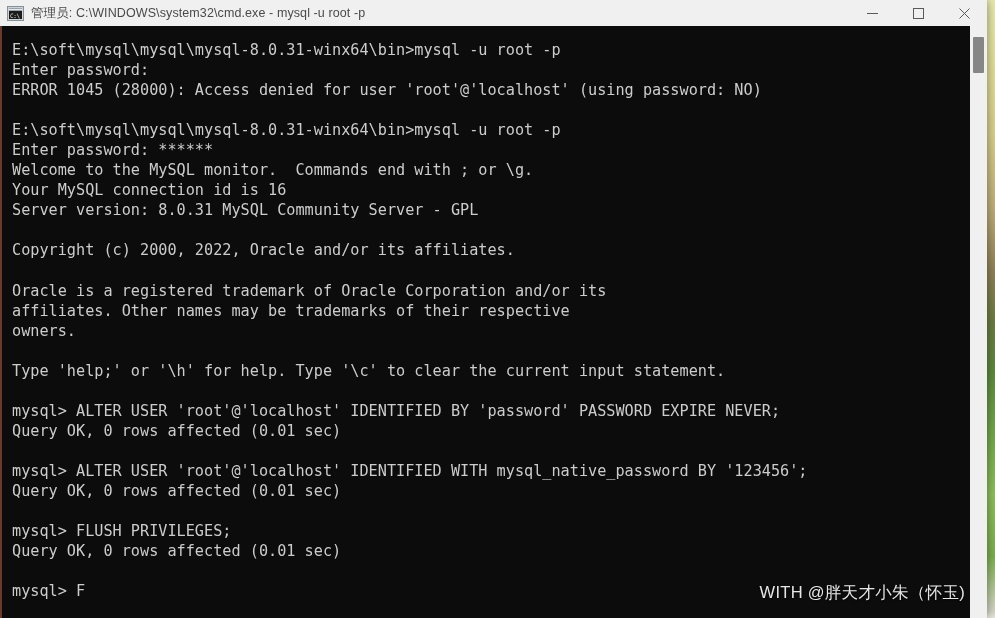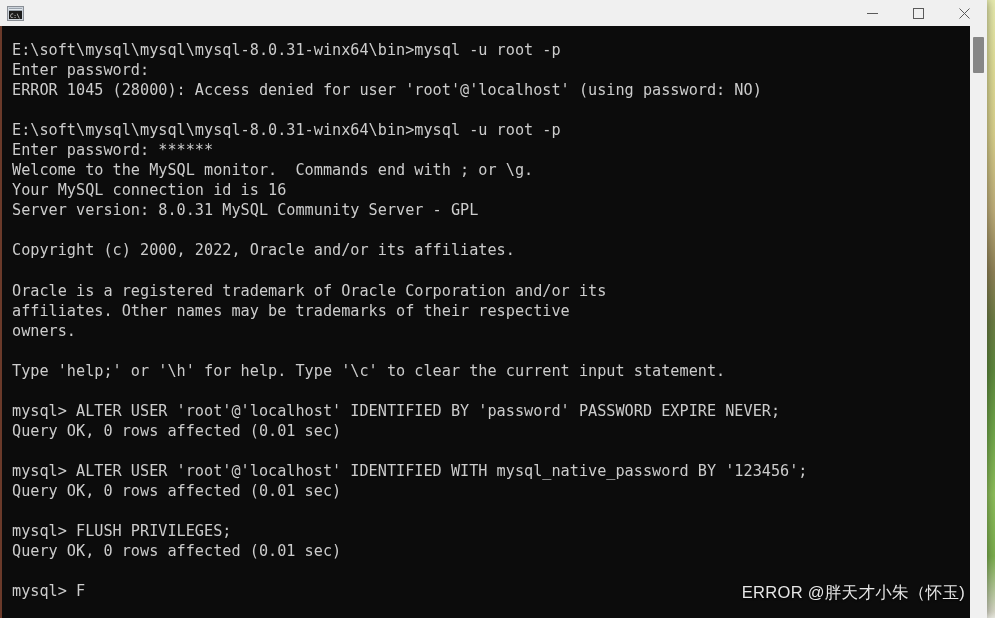--- a/index.html
+++ b/index.html
@@ -167,20 +167,21 @@
 
 <div id="desktop"></div>
 
 <div id="window">
 
   <div id="titlebar">
     <div id="title-icon">
       <div class="bar"></div>
       <div class="scr">C:\</div>
     </div>
+    <div id="title-text">管理员: C:\WINDOWS\system32\cmd.exe - mysql  -u root -p</div>
 
     <div id="winbtns">
       <div class="winbtn">
         <svg width="11" height="11" viewBox="0 0 11 11" aria-hidden="true">
           <line x1="0" y1="5.5" x2="11" y2="5.5" stroke="currentColor" stroke-width="1"></line>
         </svg>
       </div>
       <div class="winbtn">
         <svg width="11" height="11" viewBox="0 0 11 11" aria-hidden="true">
           <rect x="0.5" y="0.5" width="10" height="10" fill="none" stroke="currentColor" stroke-width="1"></rect>
@@ -220,21 +221,21 @@
 mysql&gt; ALTER USER 'root'@'localhost' IDENTIFIED BY 'password' PASSWORD EXPIRE NEVER;
 Query OK, 0 rows affected (0.01 sec)
 
 mysql&gt; ALTER USER 'root'@'localhost' IDENTIFIED WITH mysql_native_password BY '123456';
 Query OK, 0 rows affected (0.01 sec)
 
 mysql&gt; FLUSH PRIVILEGES;
 Query OK, 0 rows affected (0.01 sec)
 
 mysql&gt; F</pre>
-      <div id="watermark">ERROR @胖天才小朱（怀玉)</div>
+      <div id="watermark">WITH @胖天才小朱（怀玉)</div>
     </div>
 
     <div id="scrollbar">
       <div id="scroll-thumb"></div>
     </div>
   </div>
 
 </div>
 
 </body></html>

